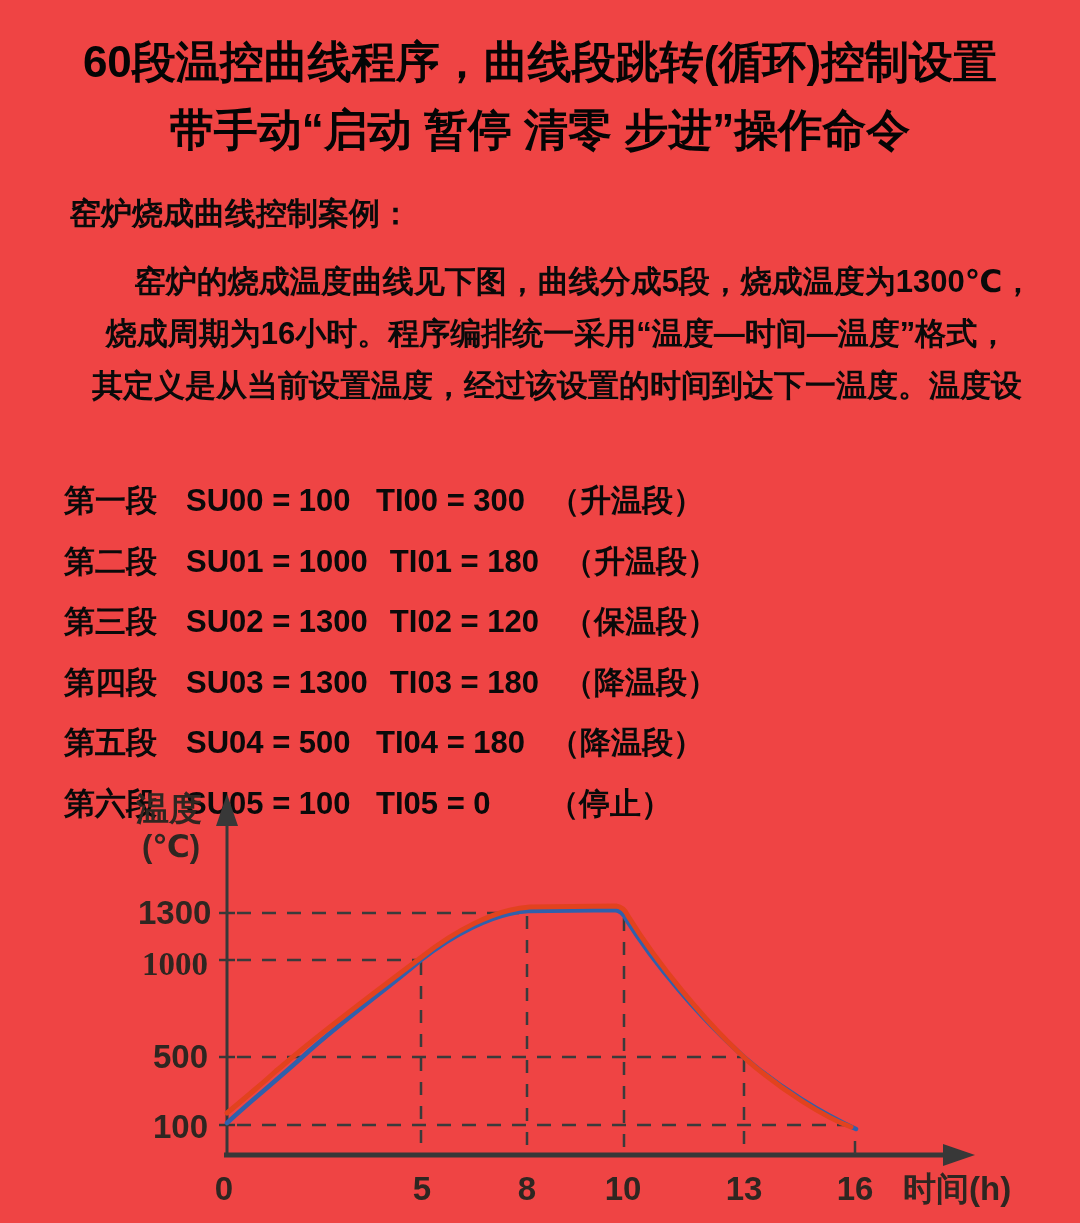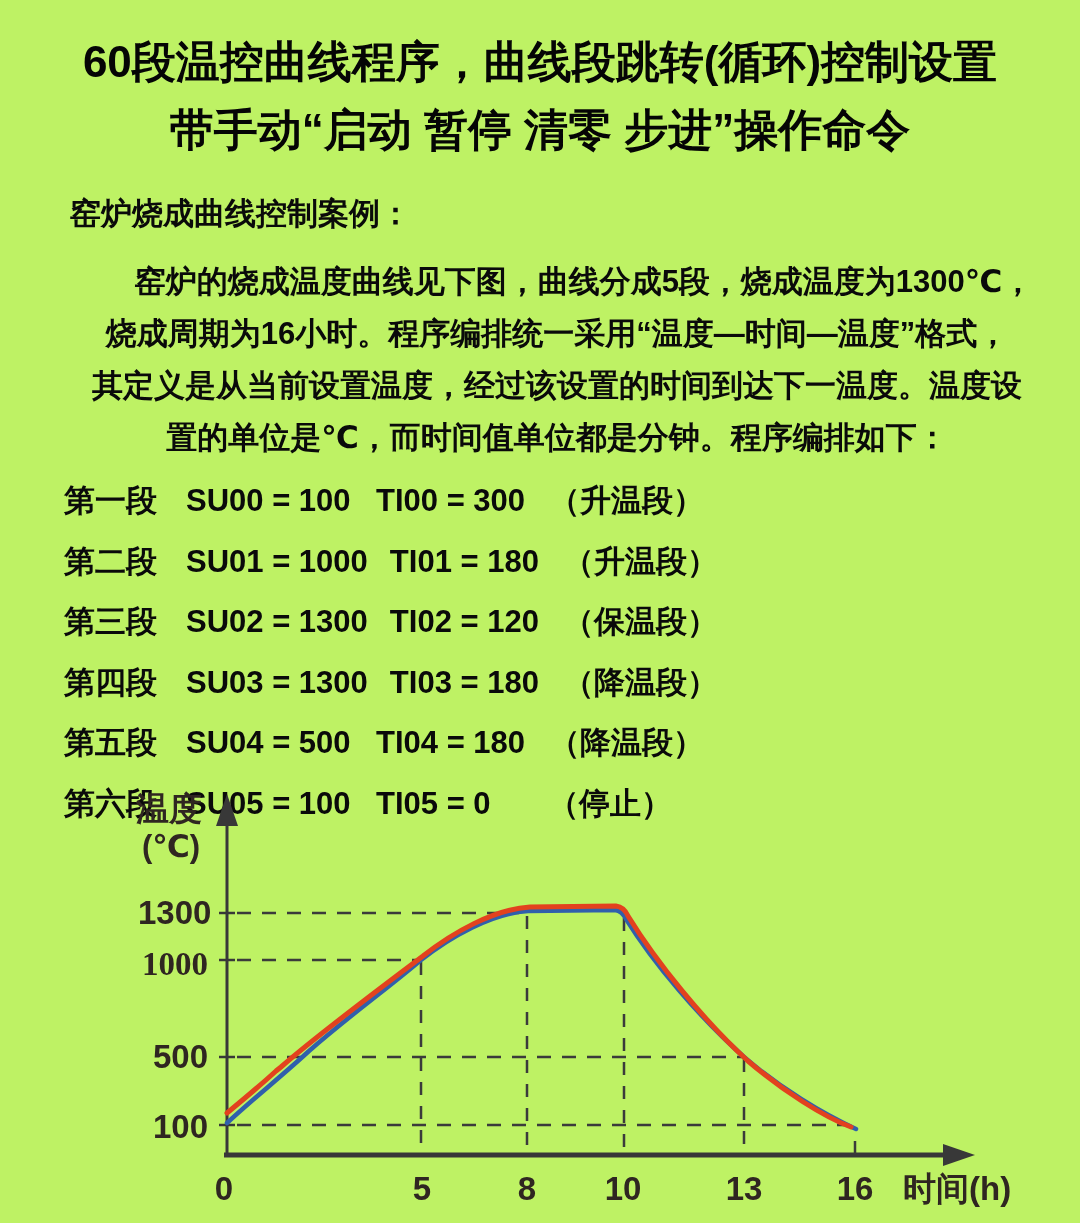--- a/index.html
+++ b/index.html
@@ -1,19 +1,19 @@
 <!DOCTYPE html>
 <html><head>
 <meta charset="utf-8">
 <style>
   html,body{margin:0;padding:0;background:#ffffff;}
   .page{
     position:relative;
     width:1080px;height:1223px;
-    background:#bef264;
+    background:#ef4444;
     font-family:"Liberation Sans","DejaVu Sans",sans-serif;
     color:#0a0a0a;
     overflow:hidden;
   }
   .title-block{
     position:absolute;top:28px;left:0;right:0;
     text-align:center;
     font-size:44px;font-weight:700;line-height:68px;
     color:#050505;
     letter-spacing:0px;
@@ -58,21 +58,20 @@
     <div>60段温控曲线程序，曲线段跳转(循环)控制设置</div>
     <div>带手动“启动 暂停 清零 步进”操作命令</div>
   </div>
 
   <div class="case-heading">窑炉烧成曲线控制案例：</div>
 
   <div class="intro">
     <div class="pline first">窑炉的烧成温度曲线见下图，曲线分成5段，烧成温度为1300℃，</div>
     <div class="pline">烧成周期为16小时。程序编排统一采用“温度—时间—温度”格式，</div>
     <div class="pline">其定义是从当前设置温度，经过该设置的时间到达下一温度。温度设</div>
-    <div class="pline">置的单位是℃，而时间值单位都是分钟。程序编排如下：</div>
   </div>
 
   <div class="program">
     <div class="prow">
       <span class="seg">第一段</span>
       <span class="su">SU00 = 100</span>
       <span class="ti">TI00 = 300</span>
       <span class="note">（升温段）</span>
     </div>
     <div class="prow">

